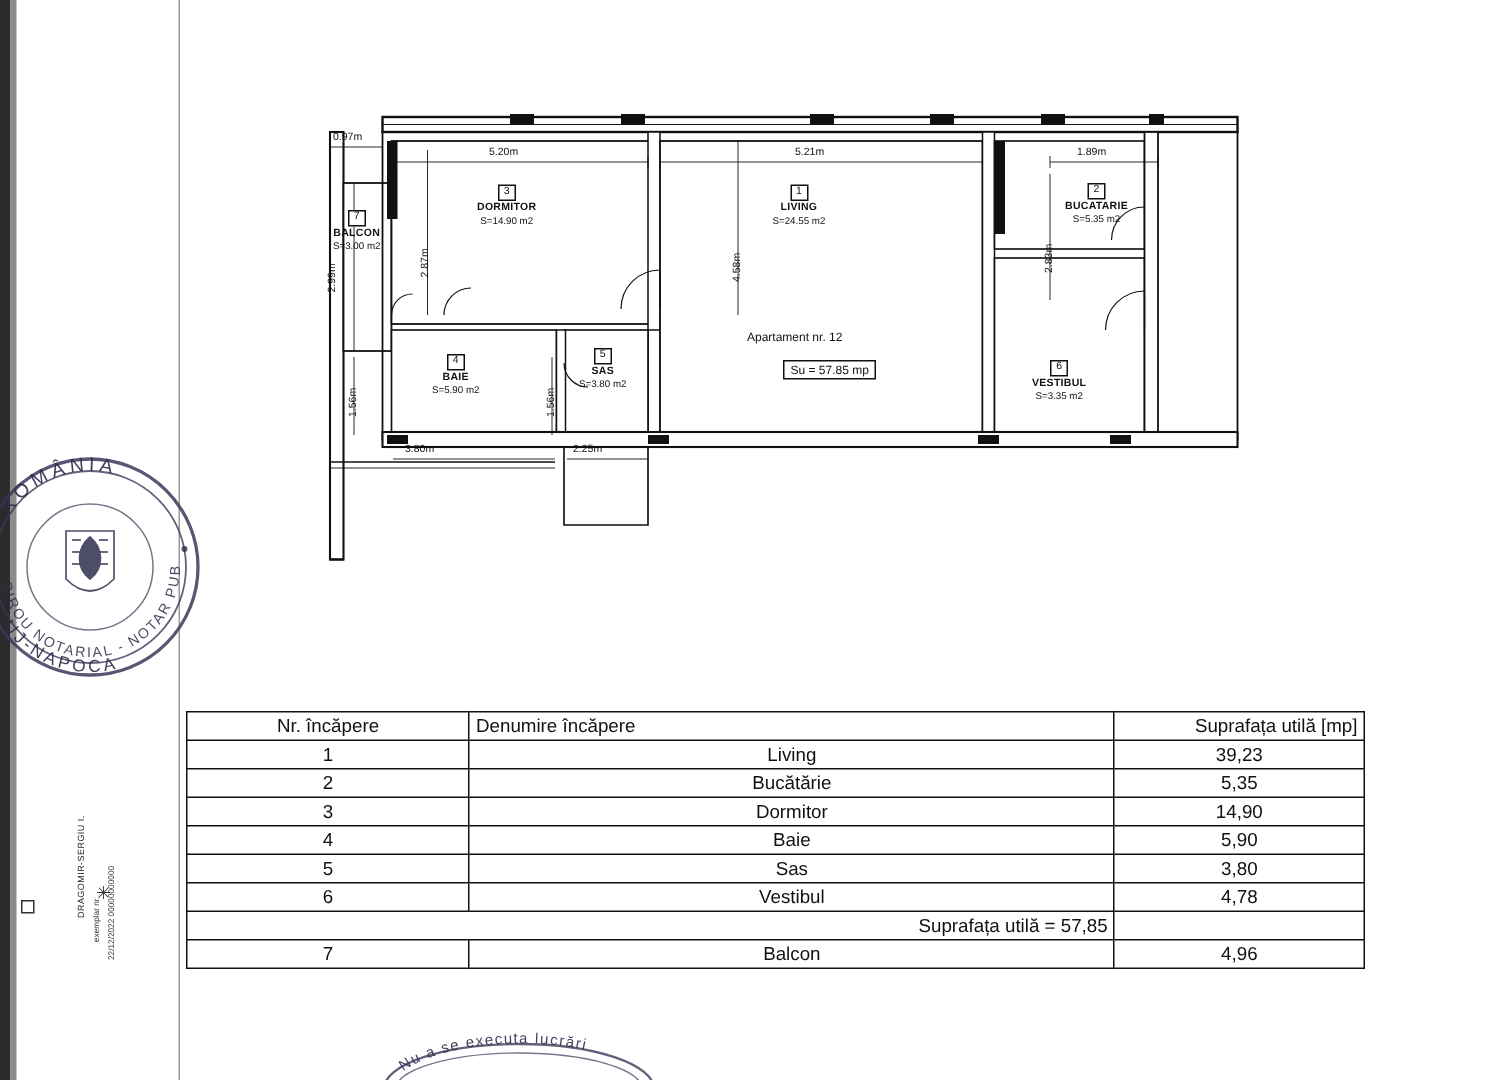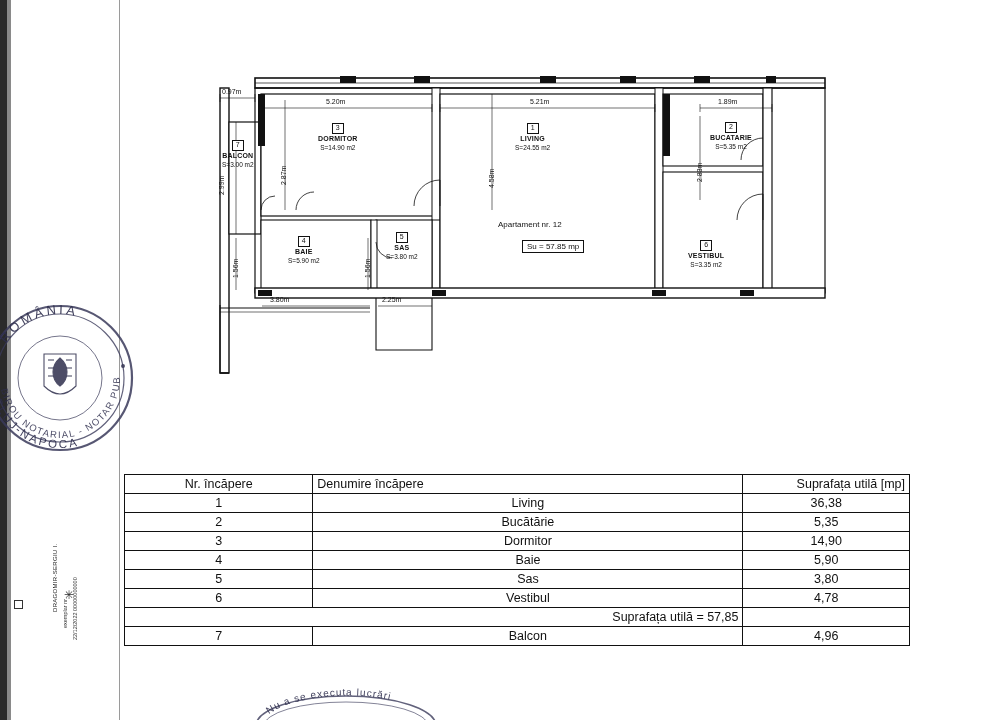--- a/index.html
+++ b/index.html
@@ -264,21 +264,21 @@
     <tbody>
       <tr>
         <td class="c-nr hd">Nr. încăpere</td>
         <td class="c-nm hd">Denumire încăpere</td>
         <td class="c-sup hd">Suprafața utilă [mp]</td>
       </tr>
 
       <tr>
         <td class="c-nr rowtext">1</td>
         <td class="c-nm rowtext">Living</td>
-        <td class="c-sup val">36,38</td>
+        <td class="c-sup val">39,23</td>
       </tr>
       <tr>
         <td class="c-nr rowtext">2</td>
         <td class="c-nm rowtext">Bucătărie</td>
         <td class="c-sup val">5,35</td>
       </tr>
       <tr>
         <td class="c-nr rowtext">3</td>
         <td class="c-nm rowtext">Dormitor</td>
         <td class="c-sup val">14,90</td>

